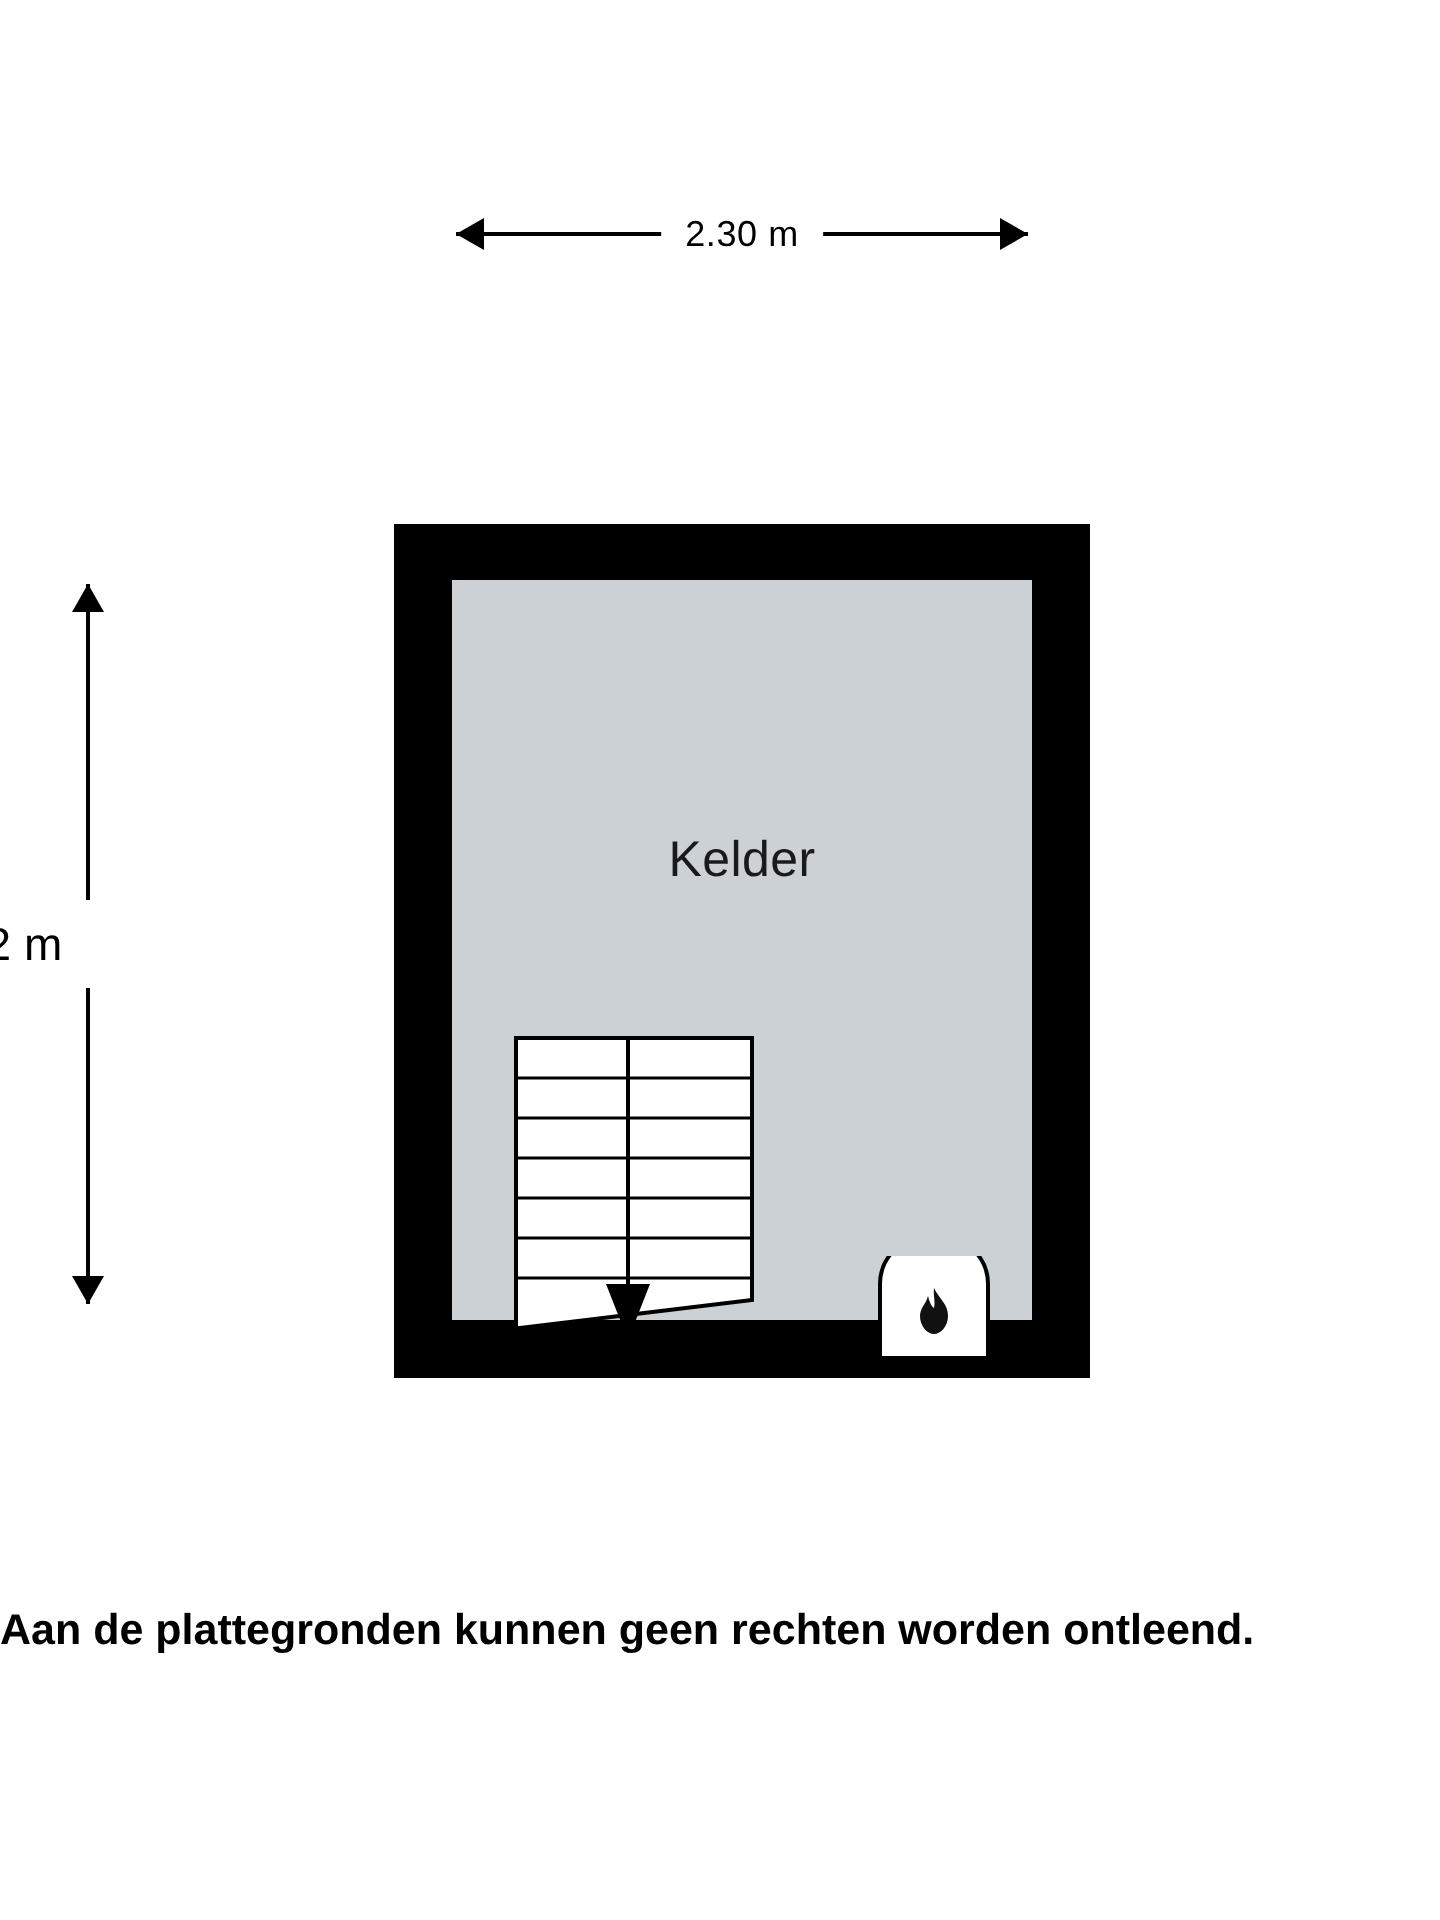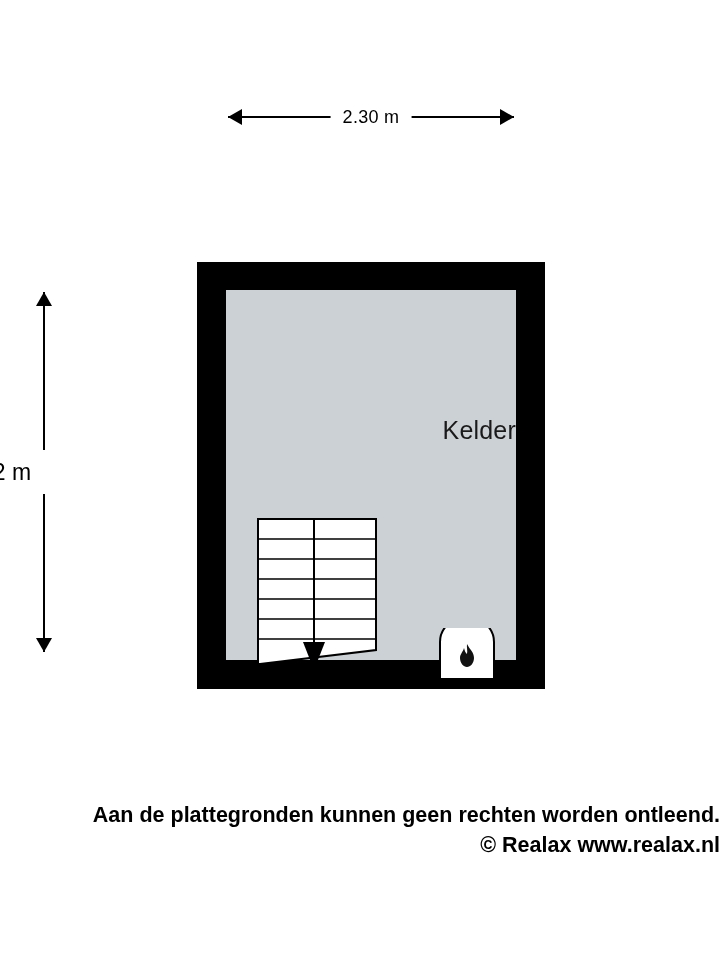--- a/index.html
+++ b/index.html
@@ -139,21 +139,21 @@
     top: 28px;
     width: 290px;
     height: 370px;
     background: #ccd1d6;
   }
   .room-label {
     position: absolute;
     left: 0;
     top: 126px;
     width: 290px;
-    text-align: right;
+    text-align: center;
     font-size: 25px;
     color: #1a1a1a;
     letter-spacing: 0.2px;
   }
 
   
   .stairs {
     position: absolute;
     left: 31px;
     top: 228px;
@@ -171,21 +171,21 @@
     height: 52px;
   }
   .boiler svg { display: block; }
 
   
   .footer {
     position: absolute;
     left: 0;
     top: 800px;
     width: 720px;
-    text-align: right;
+    text-align: left;
   }
   .footer .line1 {
     font-size: 21.5px;
     font-weight: bold;
     line-height: 30px;
     color: #000;
   }
   .footer .line2 {
     font-size: 21.5px;
     font-weight: bold;
@@ -241,16 +241,15 @@
             <path d="M28,16 C31,22 35,24 35,30 C35,35 31.5,39 28,39 C24.5,39 21,35 21,30 C21,26 24,24 25,20 C25.8,23 26.5,25 28,26 C28.8,23 27.5,19 28,16 Z" fill="#111111"></path>
           </g>
         </svg>
       </div>
 
     </div>
   </div>
 
   <div class="footer">
     <div class="line1">Aan de plattegronden kunnen geen rechten worden ontleend.</div>
-    <div class="line2">© Realax www.realax.nl</div>
   </div>
 
 </div>
 
 </body></html>

